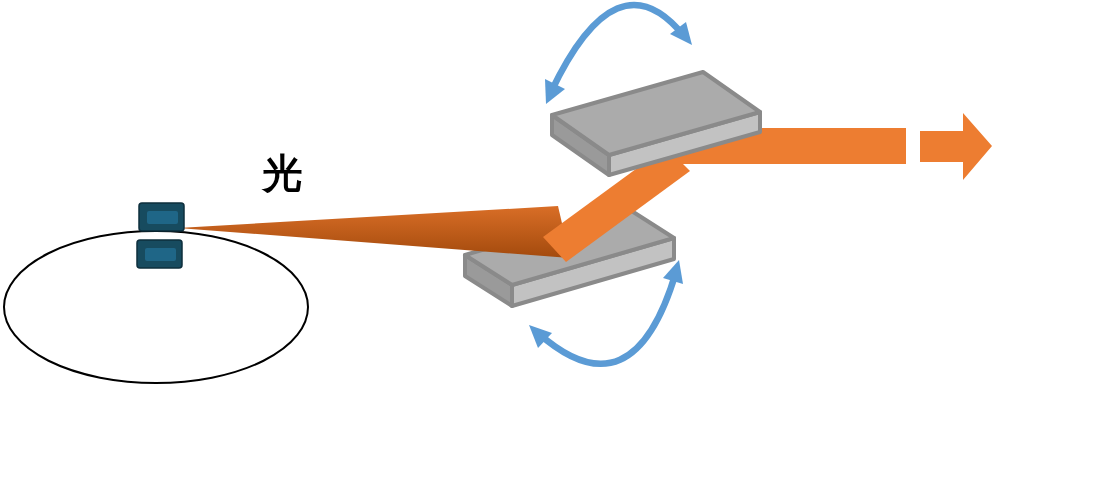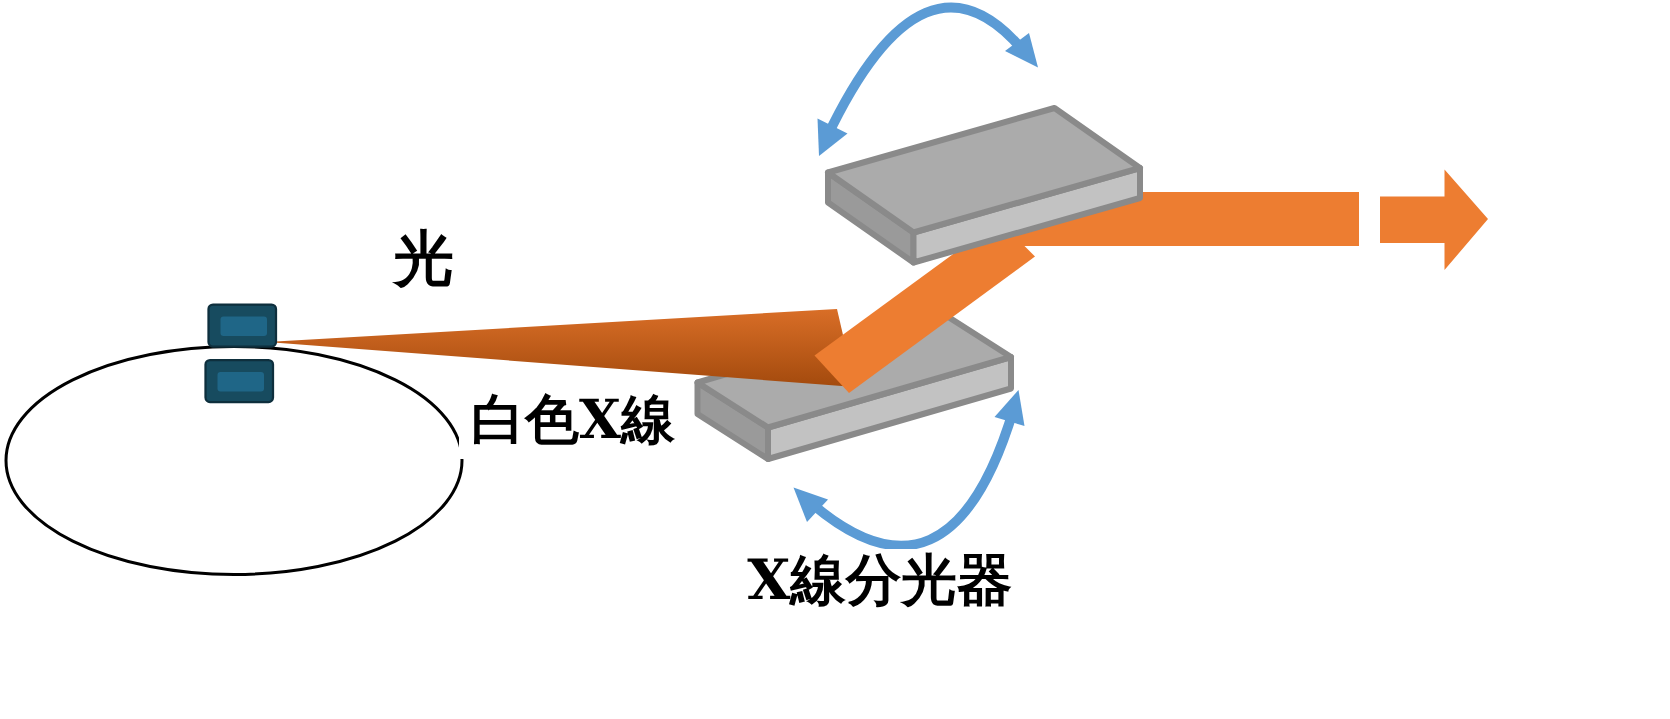--- a/index.html
+++ b/index.html
@@ -105,16 +105,14 @@
       <rect x="147" y="211" width="31" height="13" rx="2" style="fill:var(--magnet_inner,#1F6687)"></rect>
     </g>
     <g>
       <rect x="137" y="240" width="45" height="28" rx="3" style="fill:var(--magnet_outer,#174B5F);stroke:var(--magnet_outline,#0E2F3D);stroke-width:1.5"></rect>
       <rect x="145" y="248" width="31" height="13" rx="2" style="fill:var(--magnet_inner,#1F6687)"></rect>
     </g>
   </svg>
 
   <div class="label label-light">光</div>
 
-  <div class="label label-white-xray">白色X線</div>
 
-  <div class="label label-mono">X線分光器</div>
 </div>
 
 </body></html>

